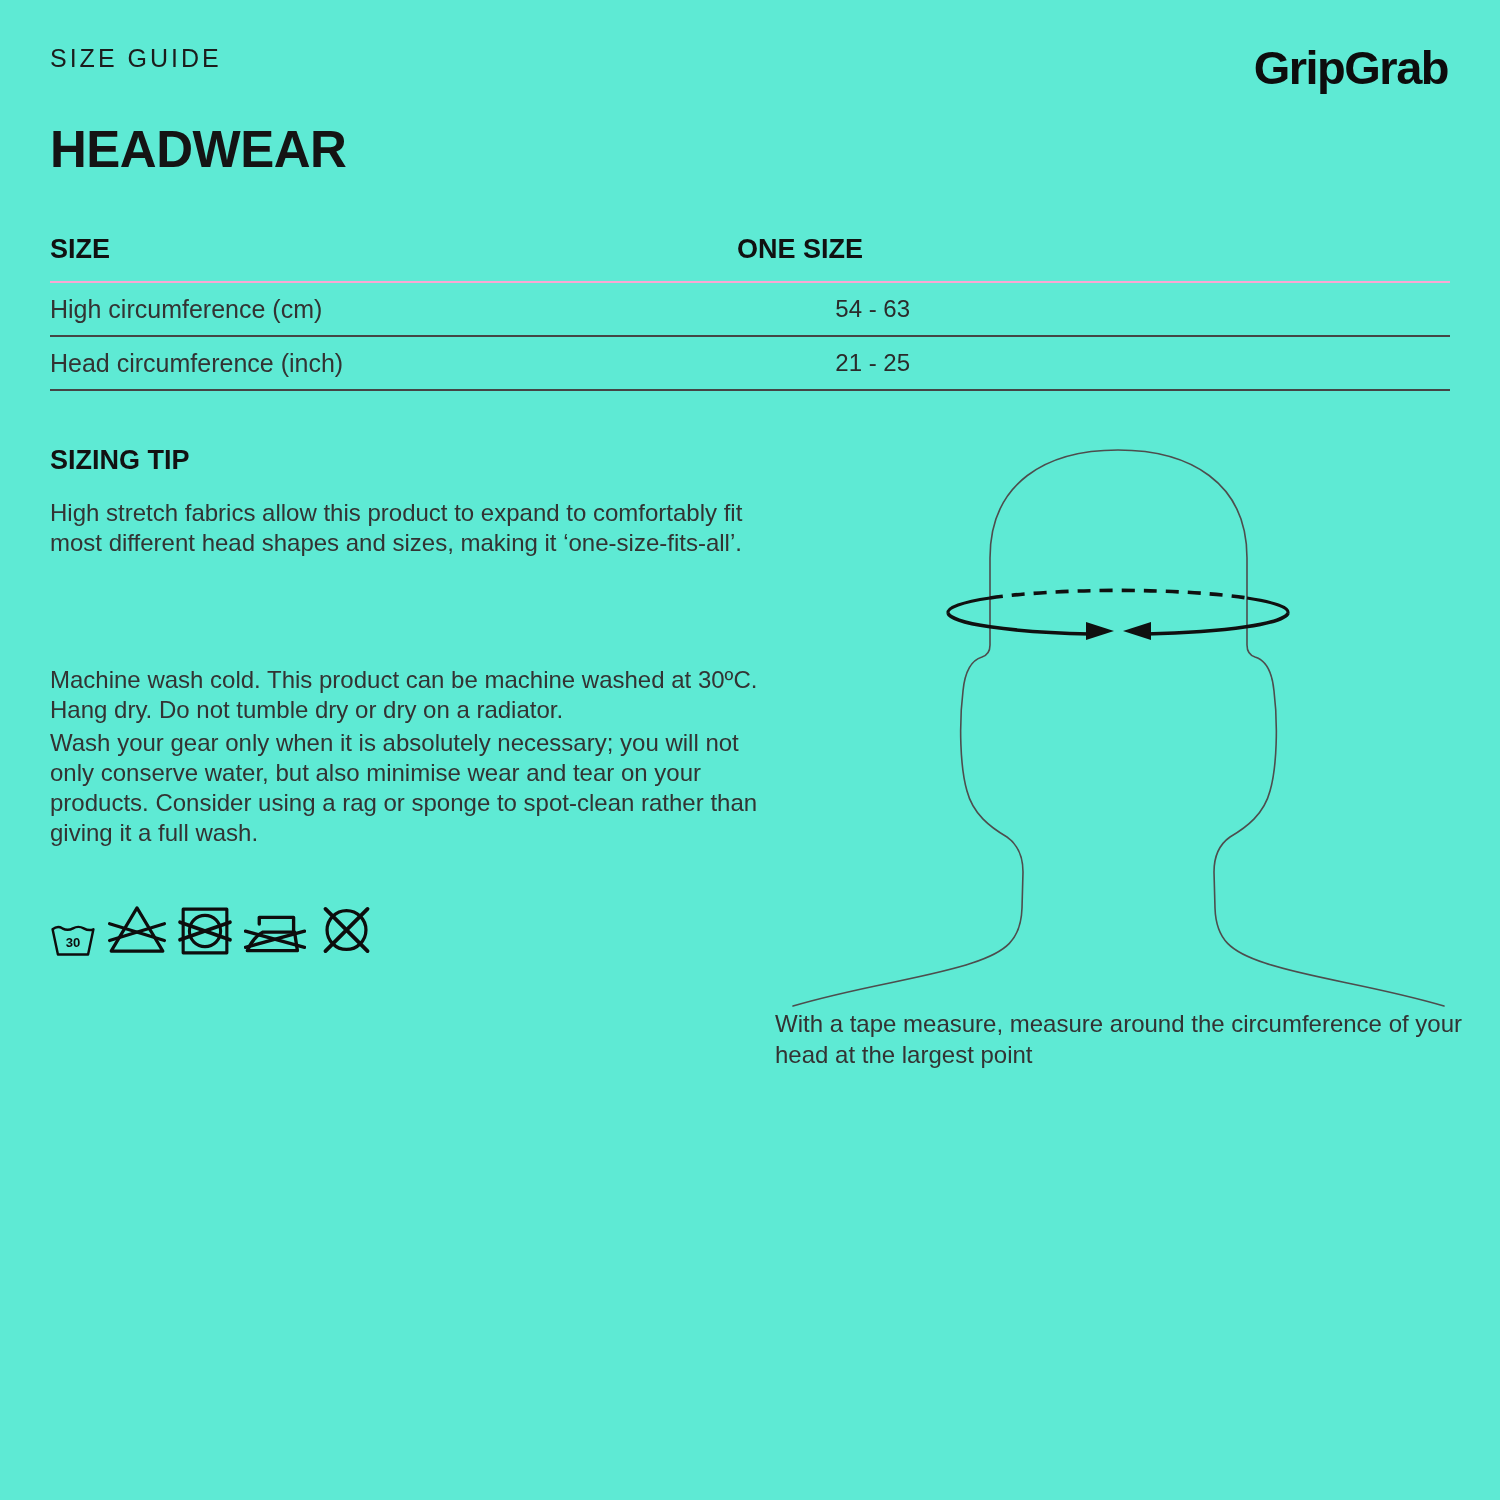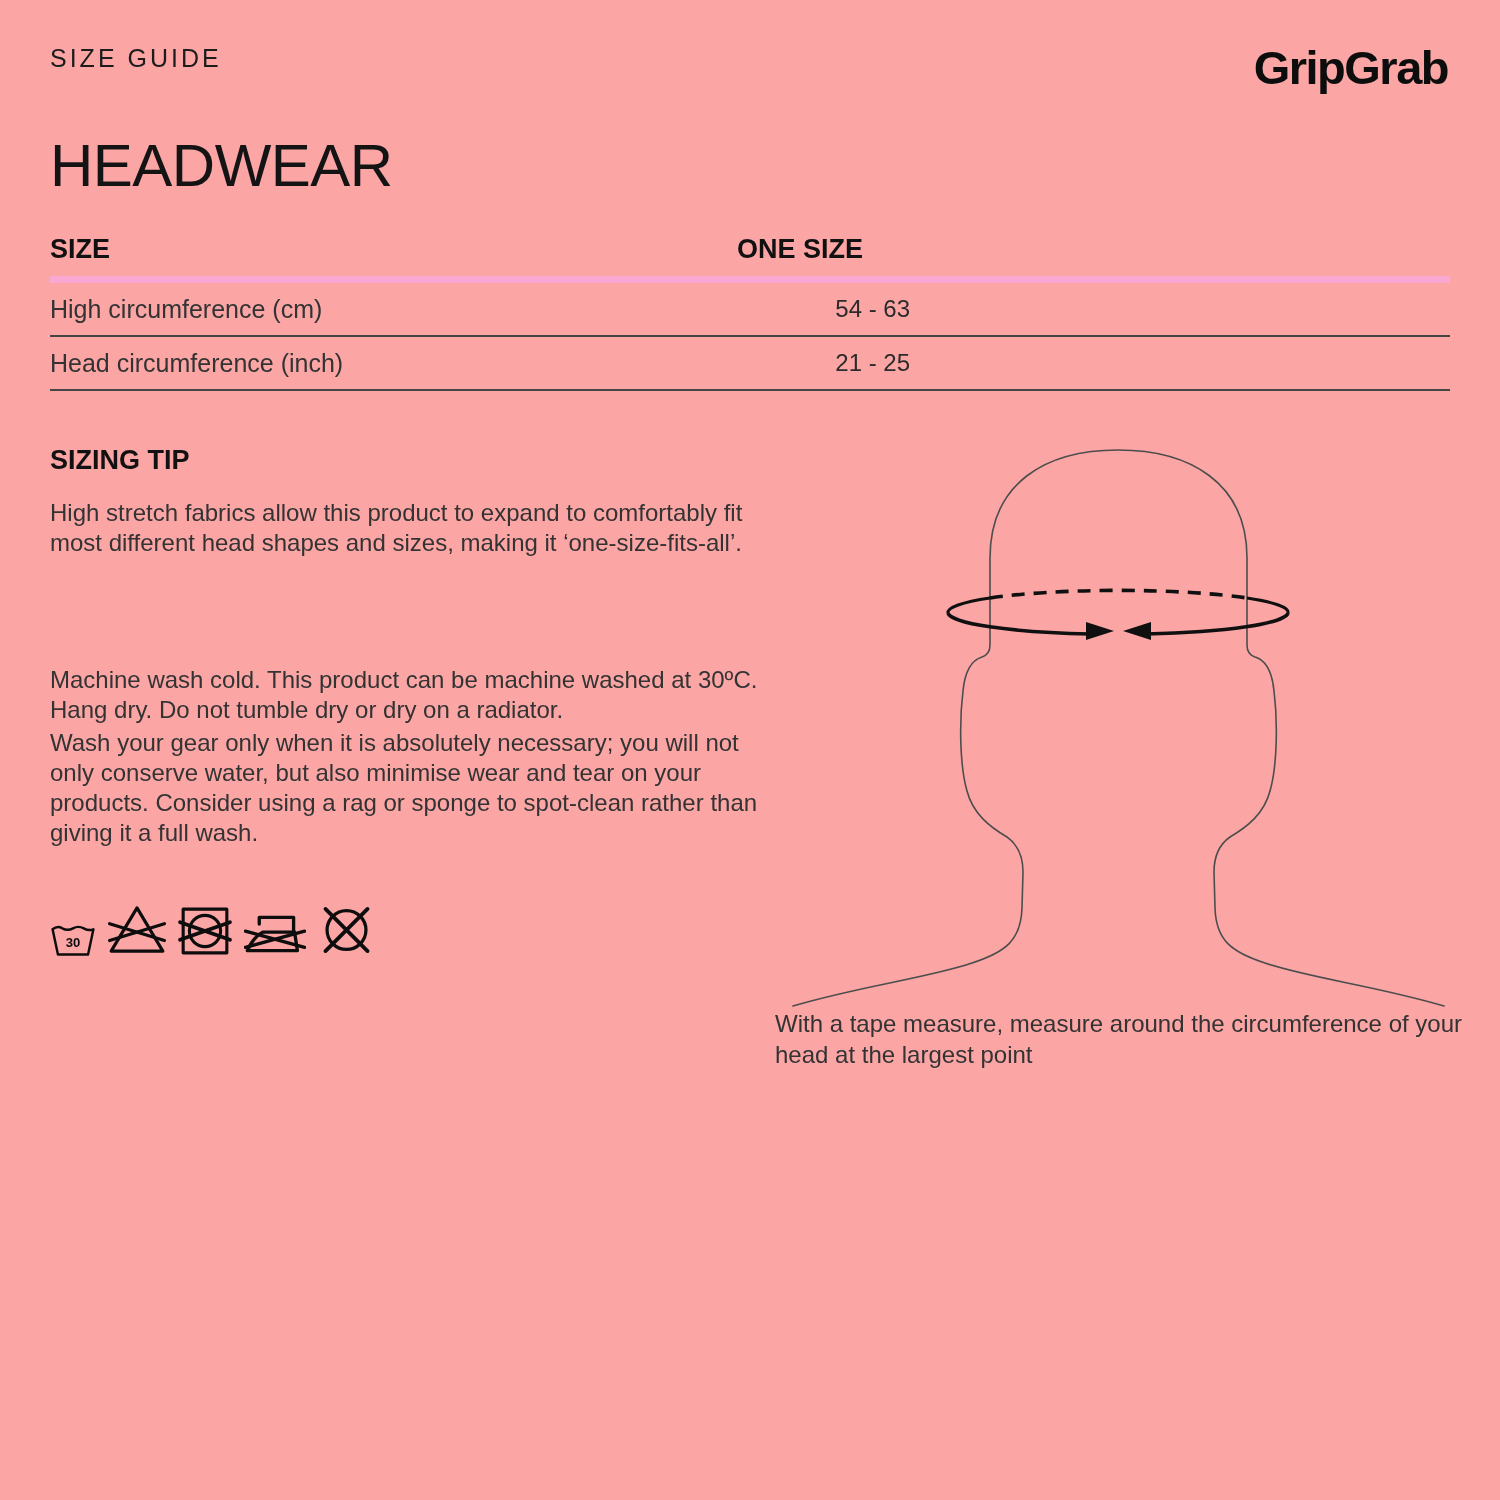--- a/index.html
+++ b/index.html
@@ -1,47 +1,47 @@
 <!DOCTYPE html>
 <html><head>
 <meta charset="utf-8">
 <style>
   * { margin: 0; padding: 0; box-sizing: border-box; }
   html, body { background: #ffffff; }
   .page {
     position: relative;
     width: 1500px;
     height: 1500px;
-    background: #fca5a5;
+    background: #5eead4;
     font-family: "Liberation Sans", sans-serif;
     color: #1a1a1a;
     overflow: hidden;
   }
   .eyebrow {
     position: absolute; left: 50px; top: 44px;
     font-size: 25px; font-weight: 400; letter-spacing: 3px; color: #1c1c1c;
   }
   .brand {
     position: absolute; top: 40px; right: 52px;
     font-size: 47px; font-weight: 900; letter-spacing: -1.5px; color: #0d0d0d;
   }
   .page-title {
-    position: absolute; left: 50px; top: 136px;
-    font-size: 60px; font-weight: 400; letter-spacing: -0.5px; color: #141414;
+    position: absolute; left: 50px; top: 124px;
+    font-size: 51px; font-weight: 700; letter-spacing: -0.5px; color: #141414;
     line-height: 1;
   }
   
   .size-table { position: absolute; left: 50px; top: 234px; width: 1400px; }
   .t-row {
     display: grid;
     grid-template-columns: 640px 220px 1fr;
     align-items: center;
     border-bottom: 2px solid #454545;
   }
-  .t-head { height: 49px; border-bottom: 7px solid #f9a8d4; }
+  .t-head { height: 49px; border-bottom: 2px solid #f9a8d4; }
   .t-head .c1 { font-size: 27px; font-weight: 800; color: #111; align-self: start; }
   .t-head .c2 { font-size: 27px; font-weight: 800; color: #111; text-align: center; align-self: start; }
   .t-body-row { height: 54px; }
   .t-body-row .c1 { font-size: 25px; font-weight: 400; color: #333; }
   .t-body-row .c2 { font-size: 24px; font-weight: 400; color: #2b2b2b; text-align: right; }
   
   .section-h {
     font-size: 27px; font-weight: 800; color: #121212; letter-spacing: 0;
   }
   .sizing-tip { position: absolute; left: 50px; top: 445px; width: 710px; }

